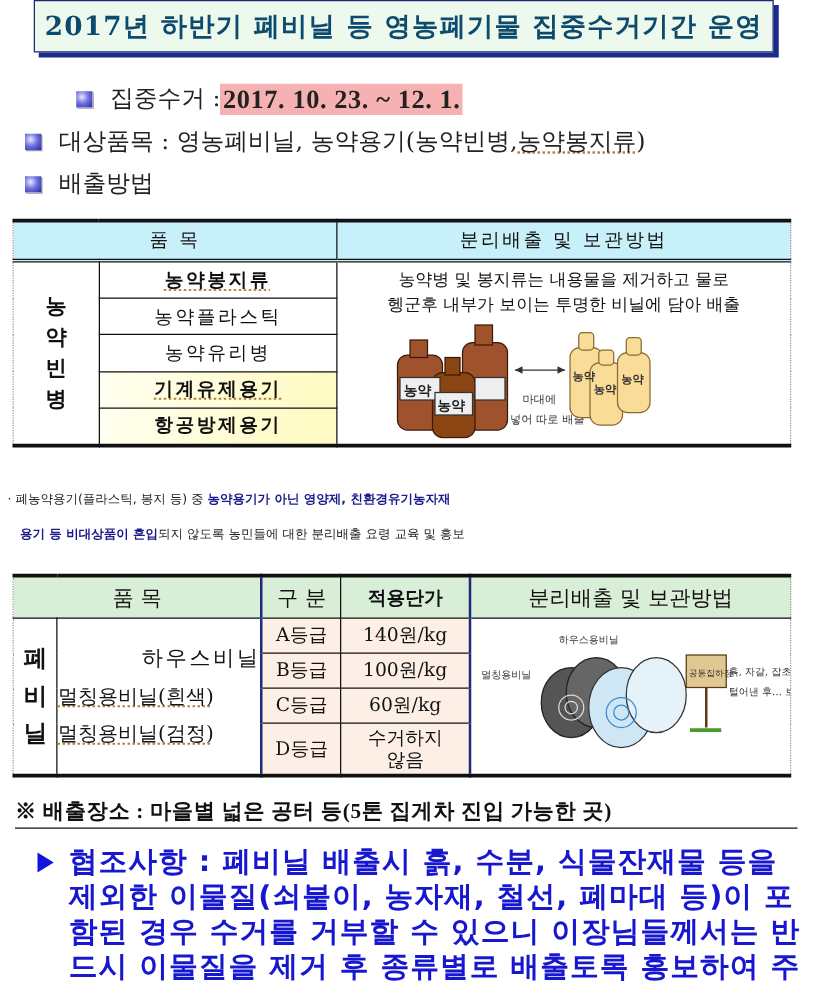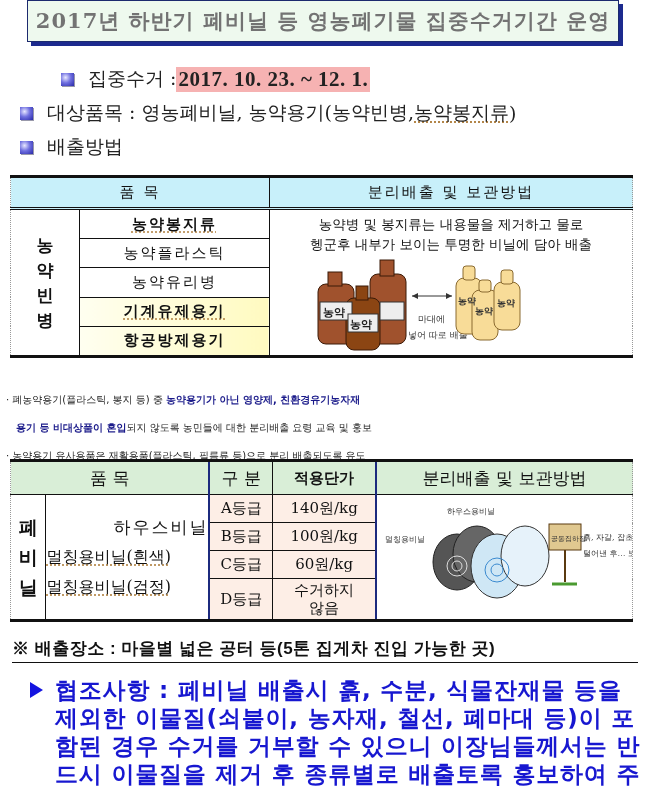--- a/index.html
+++ b/index.html
@@ -1,20 +1,20 @@
 <!DOCTYPE html>
 <html><head>
 <meta charset="utf-8">
 <style>
   html,body{margin:0;padding:0;background:#fff;}
   body{width:659px;height:790px;position:relative;overflow:hidden;font-family:"DejaVu Sans","Liberation Sans",sans-serif;color:#111;}
   .abs{position:absolute;}
   
   .title-box{left:27px;top:0;width:590px;height:40px;background:#eef9ee;border:1px solid #1c2a6e;box-shadow:4px 4px 0 #1c2a8e;display:flex;align-items:center;justify-content:center;}
-  .title-box span{font-family:"DejaVu Serif","Liberation Serif",serif;font-size:21px;font-weight:bold;letter-spacing:1px;color:#737373;}
+  .title-box span{font-family:"DejaVu Serif","Liberation Serif",serif;font-size:21px;font-weight:bold;letter-spacing:1px;color:#0c4a6e;}
   
   .bullet-row{left:20px;display:flex;align-items:center;font-size:19px;color:#222;font-family:"DejaVu Serif","Liberation Serif",serif;}
   .sq{width:13px;height:13px;margin-right:14px;background:radial-gradient(circle at 35% 35%,#e8e8ff 0%,#7070e0 45%,#2828a8 100%);box-shadow:1px 1px 0 #99a;}
   .hl{background:#f6b2b2;font-weight:bold;font-family:"Liberation Serif","DejaVu Serif",serif;font-size:21px;padding:0 2px;letter-spacing:0.5px;}
   .dotted{text-decoration:underline dotted #b08040;text-underline-offset:3px;}
   
   table{border-collapse:collapse;}
   .t1{left:10px;top:175px;width:623px;border-top:3px solid #111;border-bottom:3px solid #111;border-left:1px dotted #999;border-right:1px dotted #999;font-family:"DejaVu Serif","Liberation Serif",serif;}
   .t1 th{background:#c8f0fa;font-weight:normal;font-size:15px;height:27px;border-bottom:3px double #111;letter-spacing:2px;}
   .t1 td{border:1px solid #111;font-size:15px;text-align:center;height:28px;padding:0;}
@@ -30,21 +30,21 @@
   .t2{left:10px;top:459px;width:623px;border-top:3px solid #111;border-bottom:3px solid #111;border-left:1px dotted #999;border-right:1px dotted #999;font-family:"DejaVu Serif","Liberation Serif",serif;}
   .t2 th{background:#d9eed7;font-weight:normal;font-size:17px;height:30px;border-bottom:1px solid #111;}
   .t2 td{font-size:15px;text-align:center;padding:0;}
   .t2 .navy-l{border-left:2px solid #1c2a7e;margin-left:23px;}
   .t2 .navy-r{border-right:2px solid #1c2a7e;}
   .t2 .peach{background:#fdeee6;border-bottom:1px solid #111;}
   .t2 .sep{border-right:1px solid #111;}
   .t2 td.cat{width:34px;font-weight:bold;font-size:19px;line-height:30px;border-right:1px solid #111;}
   .t2 td.items{width:160px;text-align:left;font-size:16px;line-height:30px;vertical-align:middle;}
   
-  .place{left:12px;top:637px;width:626px;font-family:Liberation Sans, sans-serif;font-weight:bold;font-size:17px;border-bottom:1.5px solid #111;padding-bottom:2px;letter-spacing:0.5px;}
+  .place{left:12px;top:637px;width:626px;font-family:Liberation Serif, serif;font-weight:bold;font-size:17px;border-bottom:1.5px solid #111;padding-bottom:2px;letter-spacing:0.5px;}
   .coop{left:30px;top:676px;width:620px;color:#1717d0;font-weight:bold;font-size:23px;line-height:28px;}
   .coop .tri{position:absolute;left:0;top:6px;width:0;height:0;border-top:8px solid transparent;border-bottom:8px solid transparent;border-left:13px solid #1414e0;}
   .coop .txt{margin-left:25px;letter-spacing:0.8px;}
 </style>
 </head>
 <body>
 
 <div class="abs title-box">
   <span>2017년 하반기 폐비닐 등 영농폐기물 집중수거기간 운영</span>
 </div>
@@ -128,21 +128,20 @@
       </tr>
   <tr>
         <td class="item bold yel">항공방제용기</td>
       </tr>
 </tbody>
   </table>
 
 <div class="abs notes">
   <div><span>· 폐농약용기(플라스틱, 봉지 등) 중 </span><span class="b">농약용기가 아닌 영양제, 친환경유기농자재</span></div>
   <div style="padding-left:10px;"><span class="b">용기 등 </span><span class="b">비대상품이 혼입</span><span>되지 않도록 농민들에 대한 분리배출 요령 교육 및 홍보</span></div>
-  <div>· 농약용기 유사용품은 재활용품(플라스틱, 필름류 등)으로 분리 배출되도록 유도</div>
 </div>
 
 <table class="abs t2">
   <tbody>
       <tr>
     <th colspan="2" style="width:196px;">품   목</th>
     <th class="navy-l" style="width:60px;border-top:2px solid #1c2a7e;border-right:1px solid #111;">구 분</th>
     <th class="navy-r" style="width:100px;font-weight:bold;font-size:15px;border-top:2px solid #1c2a7e;">적용단가</th>
     <th>분리배출 및 보관방법</th>
   </tr>

